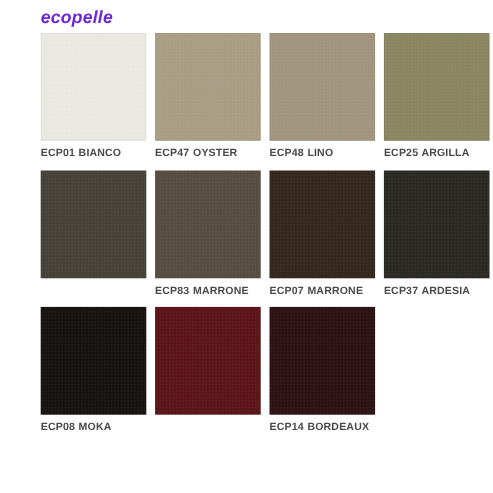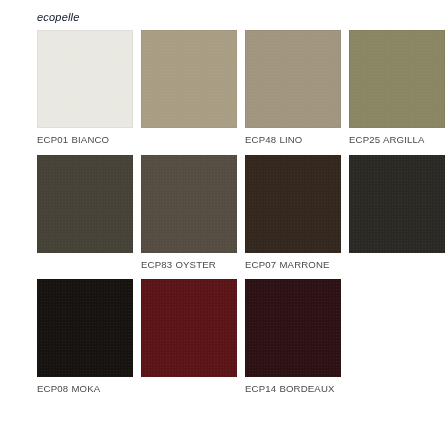--- a/index.html
+++ b/index.html
@@ -20,25 +20,25 @@
     width: 448px;
     height: 448px;
     background: #ffffff;
   }
 
   
   .category-title {
     position: absolute;
     left: 37px;
     top: 9px;
-    font-size: 11px;
+    font-size: 16px;
     font-style: italic;
-    font-weight: 400;
+    font-weight: 700;
     letter-spacing: 0.2px;
-    color: #0f172a;
+    color: #6d28d9;
     line-height: 16px;
     white-space: nowrap;
   }
 
   
   .swatch-grid {
     position: absolute;
     left: 37px;
     top: 30px;
     width: 430px;           
@@ -76,60 +76,62 @@
     background-position: 0 0, 2px 1px;
     pointer-events: none;
   }
 
   .swatch-label {
     margin-top: 6px;
     font-size: 9.6px;
     line-height: 12.5px;
     letter-spacing: 0.15px;
     color: #4a4a4a;
-    font-weight: 400;
+    font-weight: 700;
     word-spacing: 0.5px;
   }
 </style>
 </head>
 <body>
 
 <div id="page">
 
   <div class="category-title">ecopelle</div>
 
   <div class="swatch-grid">
       <div class="swatch-cell">
         <div class="swatch-chip" style="background-color: rgb(233, 232, 225);"></div>
         <div class="swatch-label">ECP01 BIANCO</div>
       </div>
       <div class="swatch-cell">
         <div class="swatch-chip" style="background-color: rgb(169, 157, 132);"></div>
+        <div class="swatch-label">ECP47 OYSTER</div>
       </div>
       <div class="swatch-cell">
         <div class="swatch-chip" style="background-color: rgb(162, 149, 127);"></div>
         <div class="swatch-label">ECP48 LINO</div>
       </div>
       <div class="swatch-cell">
         <div class="swatch-chip" style="background-color: rgb(138, 134, 99);"></div>
         <div class="swatch-label">ECP25 ARGILLA</div>
       </div>
       <div class="swatch-cell">
         <div class="swatch-chip" style="background-color: rgb(71, 66, 56);"></div>
       </div>
       <div class="swatch-cell">
         <div class="swatch-chip" style="background-color: rgb(86, 77, 66);"></div>
-        <div class="swatch-label">ECP83 OYSTER</div>
+        <div class="swatch-label">ECP83 MARRONE</div>
       </div>
       <div class="swatch-cell">
         <div class="swatch-chip" style="background-color: rgb(51, 39, 30);"></div>
         <div class="swatch-label">ECP07 MARRONE</div>
       </div>
       <div class="swatch-cell">
         <div class="swatch-chip" style="background-color: rgb(43, 41, 36);"></div>
+        <div class="swatch-label">ECP37 ARDESIA</div>
       </div>
       <div class="swatch-cell">
         <div class="swatch-chip" style="background-color: rgb(22, 19, 17);"></div>
         <div class="swatch-label">ECP08 MOKA</div>
       </div>
       <div class="swatch-cell">
         <div class="swatch-chip" style="background-color: rgb(91, 21, 24);"></div>
       </div>
       <div class="swatch-cell">
         <div class="swatch-chip" style="background-color: rgb(45, 18, 21);"></div>

